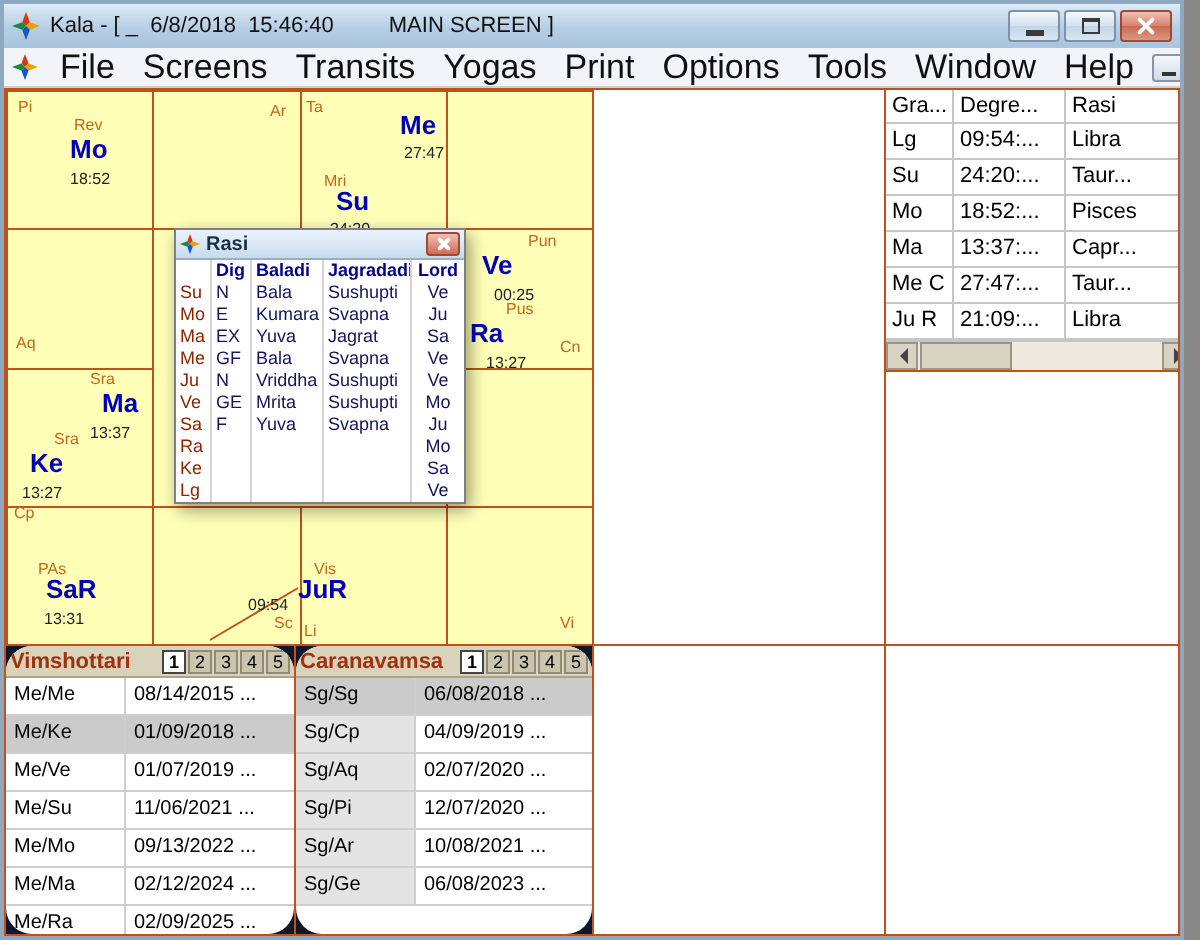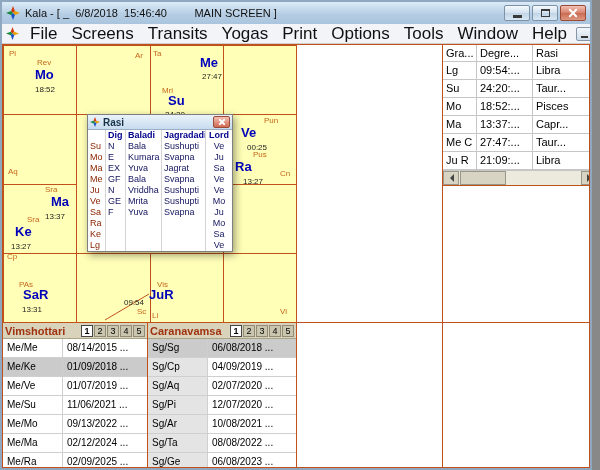--- a/index.html
+++ b/index.html
@@ -63,21 +63,21 @@
   .pt-cell.c2{flex:1;border-right:none;}
   .scrollbar{position:absolute;left:0;bottom:0;width:100%;height:15px;background:#eceadc;
     border-top:1px solid #c6c6c6;display:flex;align-items:center;}
   .sb-btn{width:16px;height:14px;background:#d8d4c4;border:1px solid #9a9688;
     display:flex;align-items:center;justify-content:center;}
   .sb-btn.right{margin-left:auto;}
   .sb-thumb{width:46px;height:14px;background:#d8d4c4;border:1px solid #9a9688;margin-left:1px;}
   .tri-l{width:0;height:0;border:4px solid transparent;border-right-color:#444;margin-left:-3px;}
   .tri-r{width:0;height:0;border:4px solid transparent;border-left-color:#444;margin-right:-3px;}
   
-  .dasha{position:absolute;top:278px;height:144px;background:#fff;overflow:hidden;}
+  .dasha{position:absolute;top:278px;height:144px;background:#fff;overflow:hidden;border-radius:13px;}
   .dasha-header{height:16px;background:#d8d3ba;border-bottom:1px solid #a9a488;
     display:flex;align-items:center;padding:0 2px;}
   .dasha-title{color:#a03210;font-weight:bold;font-size:11px;flex:1;overflow:hidden;white-space:nowrap;}
   .dasha-tabs{display:flex;}
   .dtab{width:12px;height:12px;line-height:11px;text-align:center;font-size:9px;
     background:#c9c5ae;border:1px solid #8f8b74;margin-left:1px;color:#000;}
   .dtab.active{background:#fff;border-color:#444;font-weight:bold;}
   .drow{display:flex;height:19px;line-height:18px;border-bottom:1px solid #cfcfcf;font-size:10px;color:#000;}
   .drow.hl{background:#cbcbcb;}
   .dcell{overflow:hidden;white-space:nowrap;}
@@ -347,24 +347,20 @@
           </div>
           <div class="drow">
             <span class="dcell dlabel">Sg/Pi</span>
             <span class="dcell ddate">12/07/2020 ...</span>
           </div>
           <div class="drow">
             <span class="dcell dlabel">Sg/Ar</span>
             <span class="dcell ddate">10/08/2021 ...</span>
           </div>
           <div class="drow">
-            <span class="dcell dlabel">Sg/Ta</span>
-            <span class="dcell ddate">08/08/2022 ...</span>
-          </div>
-          <div class="drow">
             <span class="dcell dlabel">Sg/Ge</span>
             <span class="dcell ddate">06/08/2023 ...</span>
           </div>
         </div>
     </div>
 
     <div class="rasi-dialog">
       <div class="dlg-titlebar">
         <span class="dlg-icon">
           <svg viewBox="0 0 16 16" width="10" height="10">

